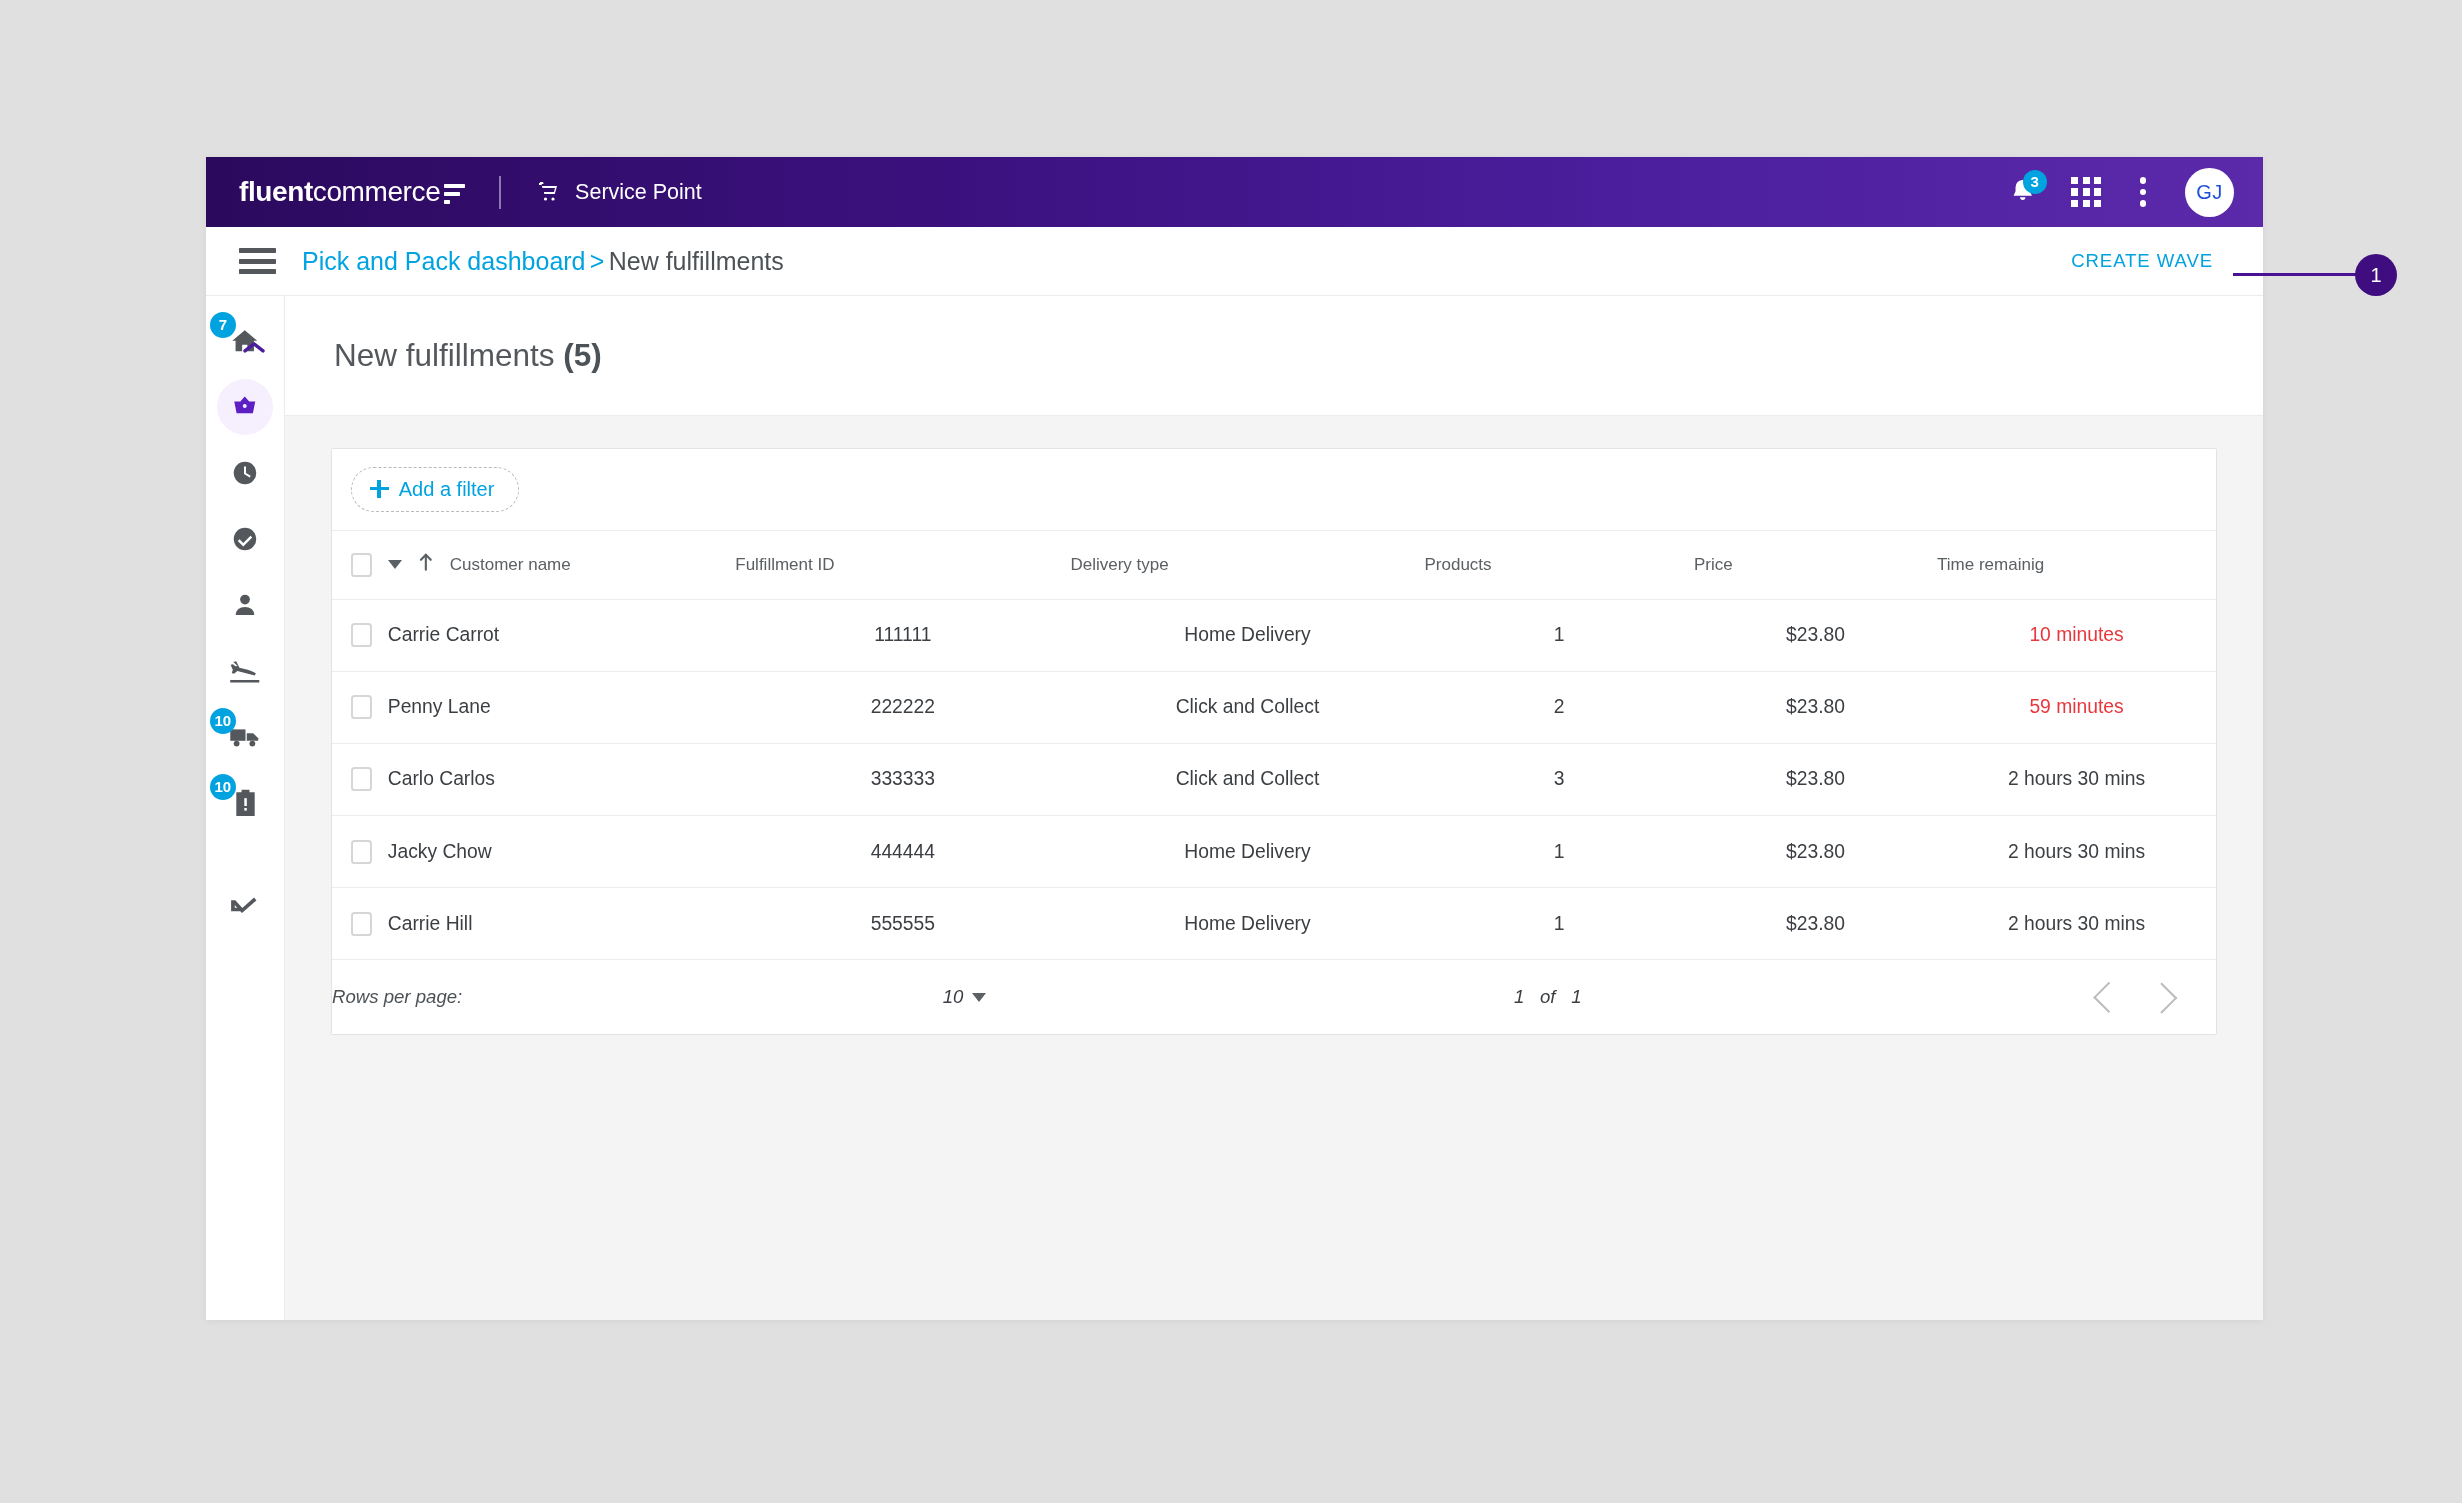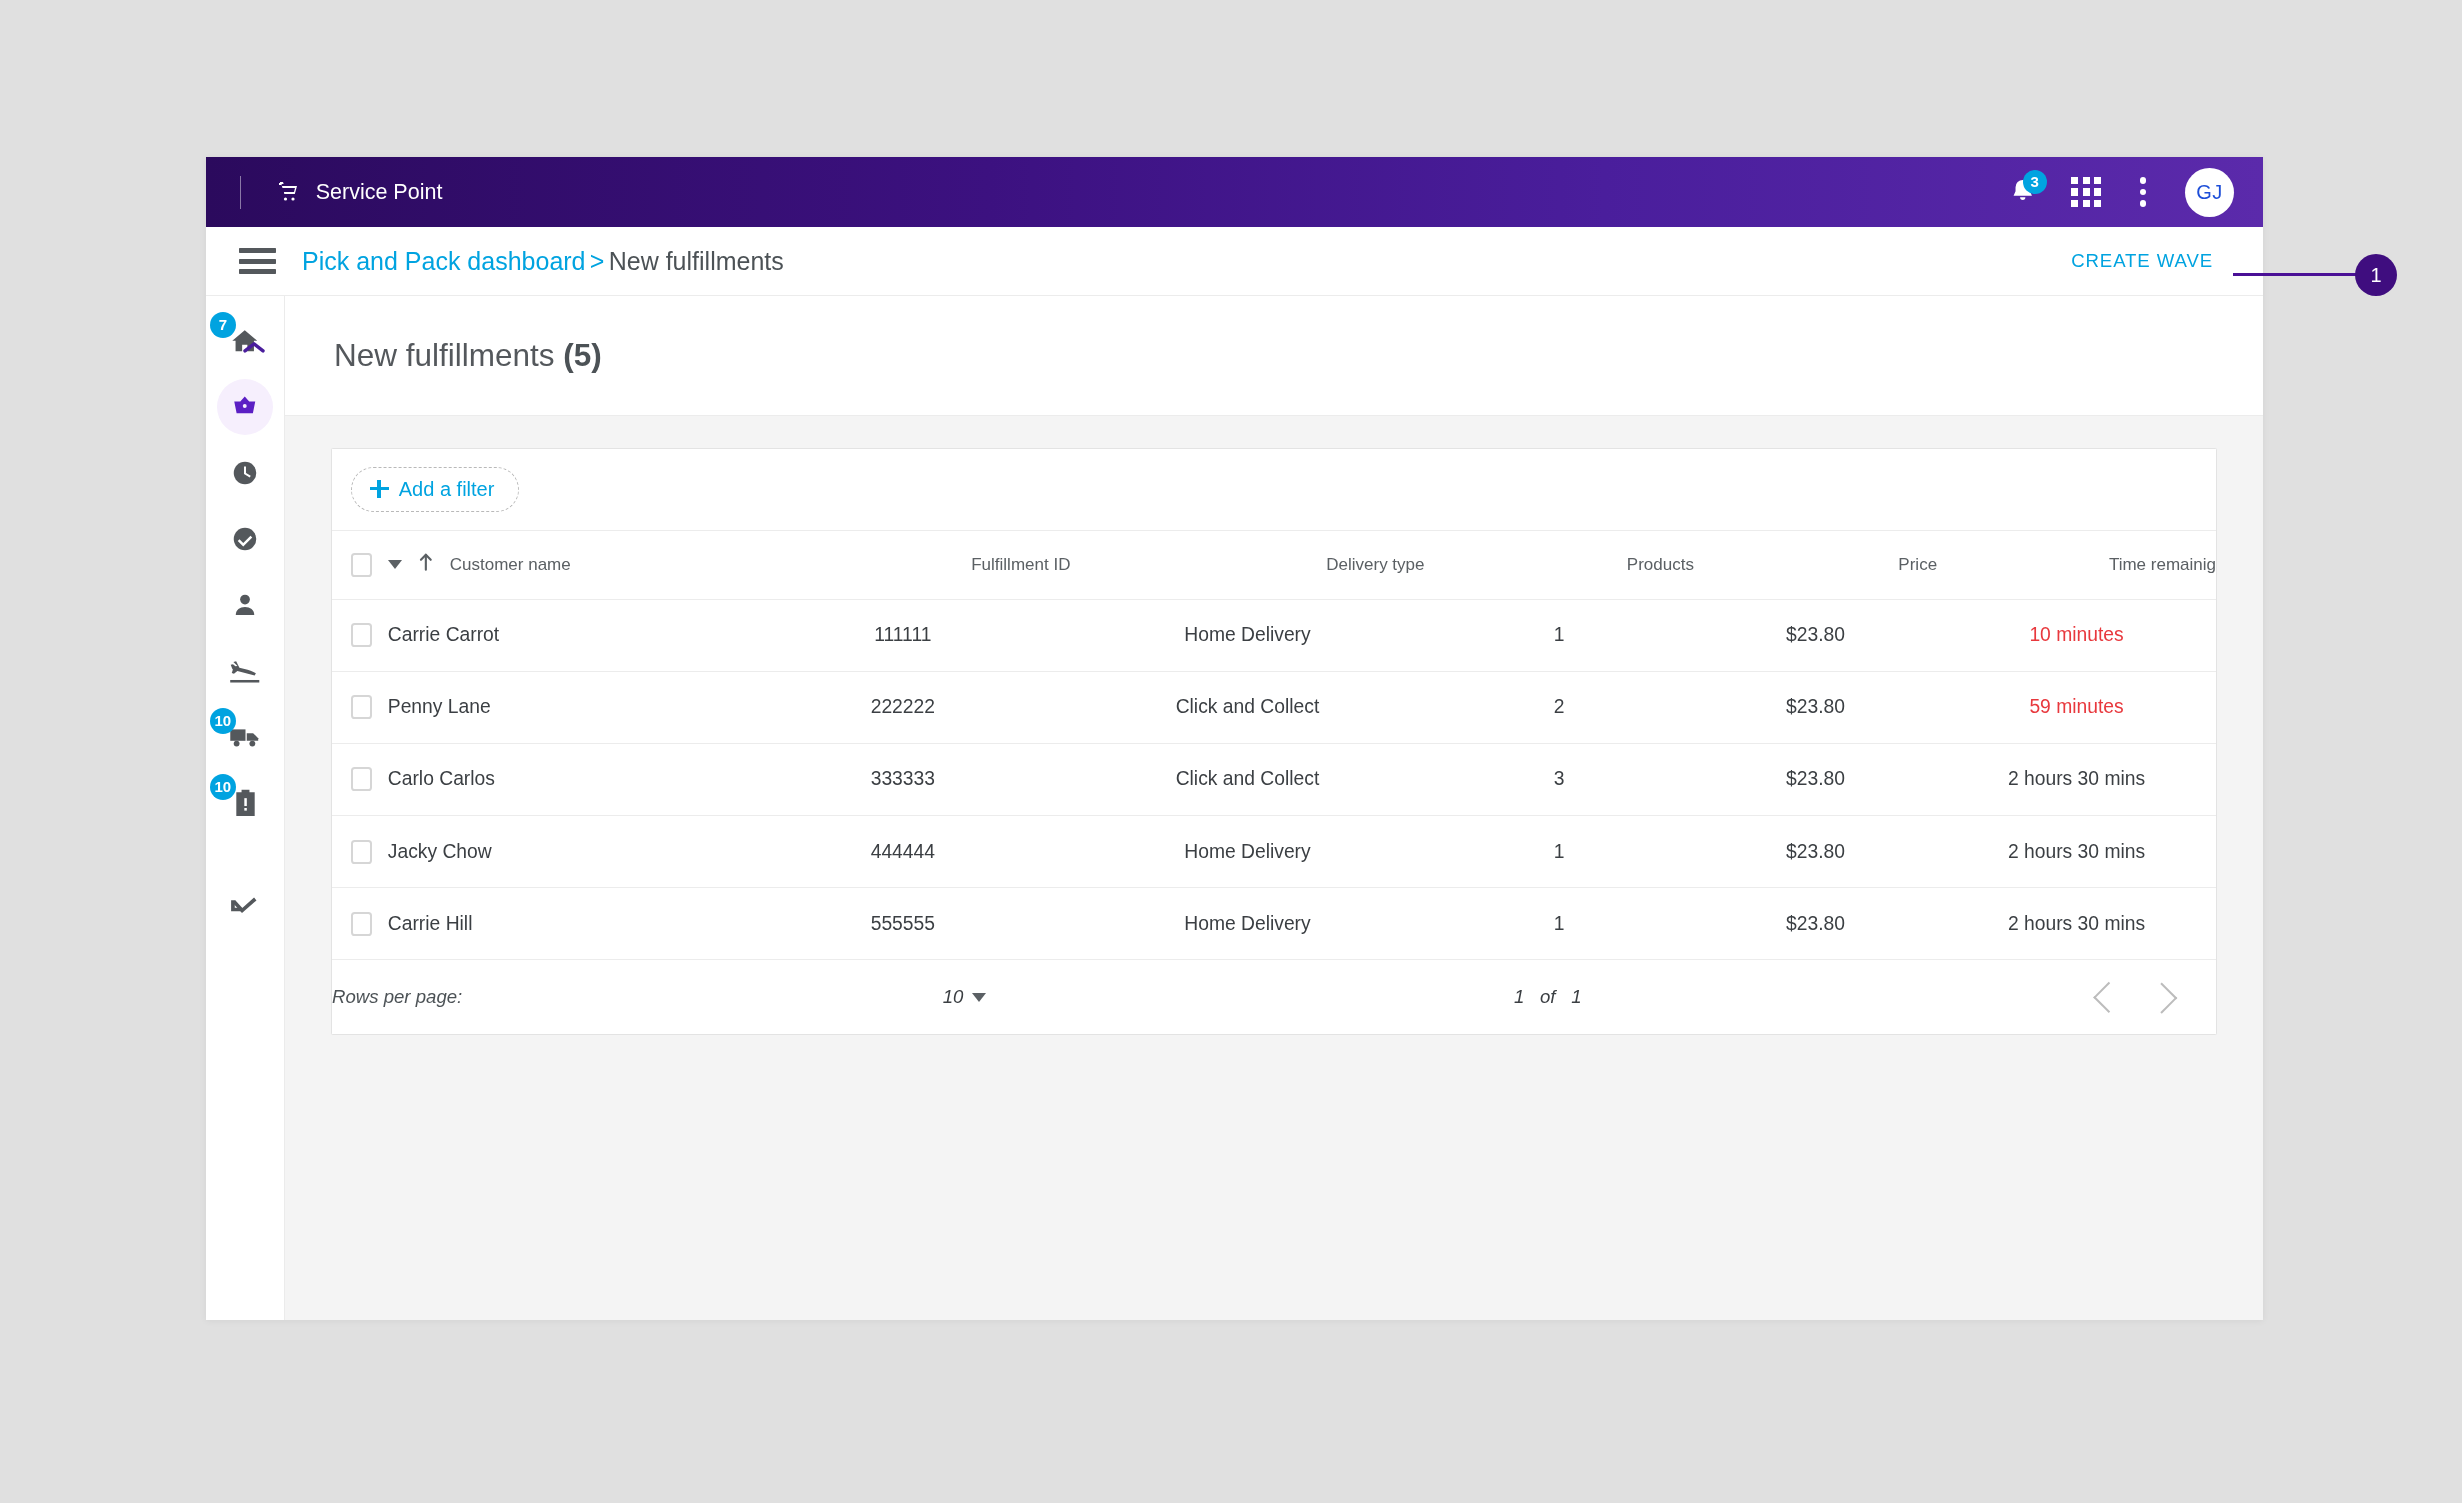--- a/index.html
+++ b/index.html
@@ -198,21 +198,21 @@
     background: transparent;
   }
   .search-input::placeholder { color: #9a9a9a; }
 
   
   table { width: 100%; border-collapse: collapse; }
   thead th {
     font-size: 17px; font-weight: 400; color: #5b6064;
     padding: 21.5px 0;
     border-bottom: 0.7px solid #ececec;
-    text-align: right;
+    text-align: left;
     white-space: nowrap;
   }
   thead th.col-name { text-align: left; padding-left: 18.6px; }
   tbody td {
     font-size: 19.3px; color: #3b3f43;
     padding: 23.6px 0;
     border-bottom: 0.7px solid #ececec;
     text-align: center;
     white-space: nowrap;
   }
@@ -282,20 +282,28 @@
     font-size: 20px;
   }
 </style>
 </head>
 <body>
 
 <div class="app-window">
 
   <div class="topbar">
 
+    <div class="brand">
+      <span class="brand-text"><b>fluent</b><span class="light">commerce</span></span>
+      <span class="brand-mark">
+          <i></i>
+          <i></i>
+          <i></i>
+        </span>
+    </div>
 
     <div class="topbar-divider"></div>
 
     <div class="app-label">
       <span class="cart-icon">
         <svg width="26" height="24" viewBox="0 0 24 24" fill="#ffffff">
           <path d="M3 3h2.2l.9 3H21l-2.2 8H8.3L7.9 12H18l1-4H6.5l-.9-3H3z"></path>
           <path d="M4 2h3l.6 2H4z"></path>
           <circle cx="9.5" cy="19" r="1.6"></circle>
             <circle cx="17" cy="19" r="1.6"></circle>

